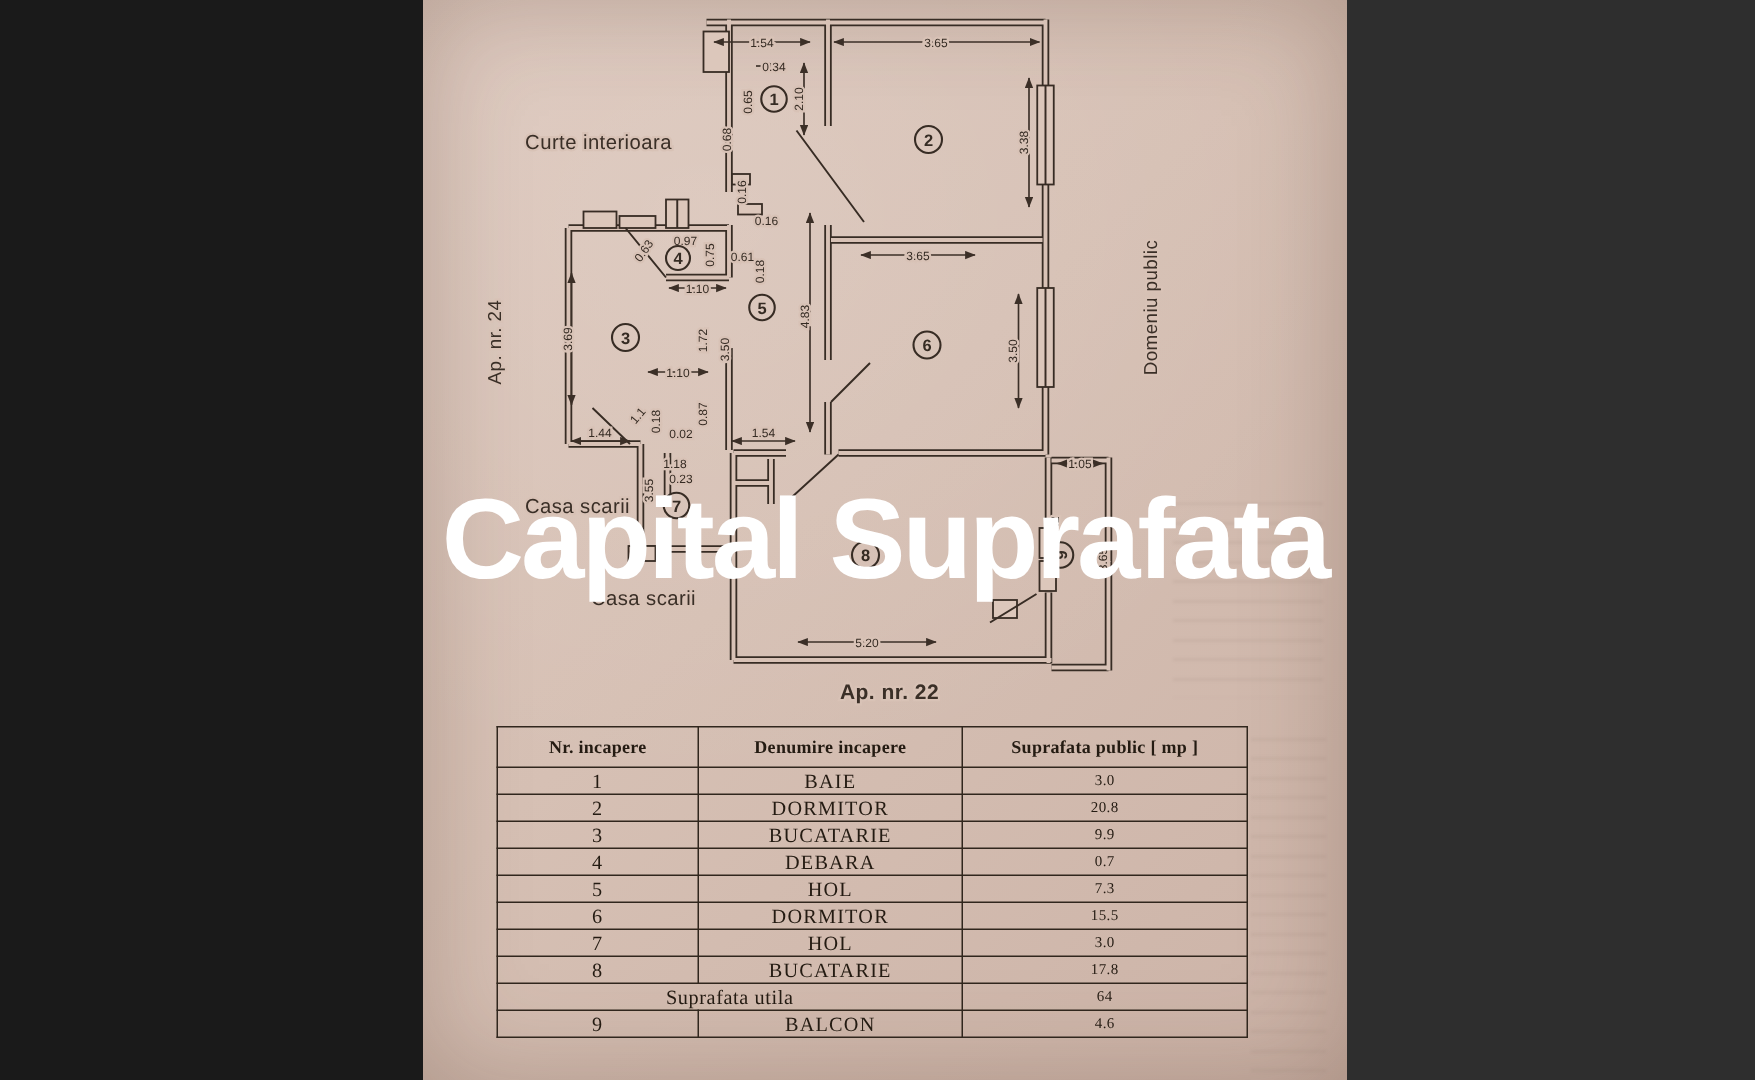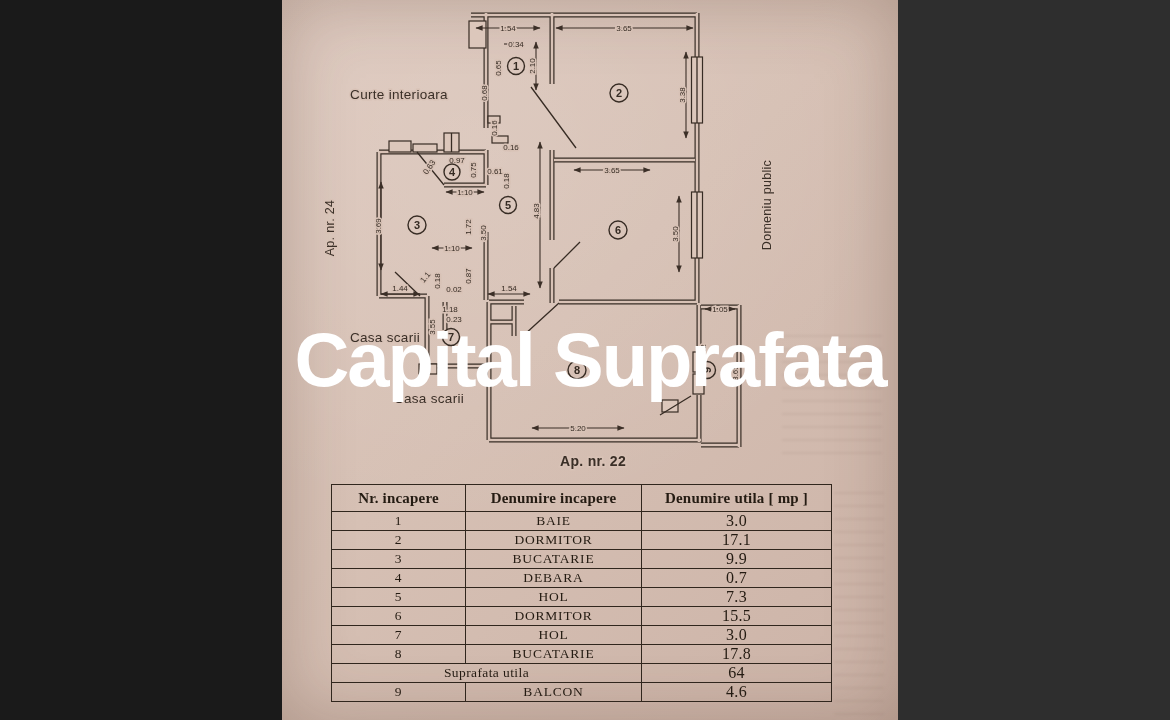--- a/index.html
+++ b/index.html
@@ -36,23 +36,23 @@
     position:absolute;left:-4px;right:-4px;top:322px;text-align:center;
     font:700 76px/1 "Liberation Sans",sans-serif;letter-spacing:-2px;
     color:#ffffff;white-space:nowrap;z-index:5;
   }
   .areas-table{position:absolute;left:49px;top:484px;width:500px;z-index:2;}
   .areas-table table{
     width:100%;border-collapse:collapse;table-layout:fixed;
     font-family:"Liberation Serif",serif;color:#241b12;
   }
   .areas-table th,.areas-table td{border:1.6px solid #30261d;text-align:center;padding:0;}
-  .areas-table th{font-size:15px;font-weight:bold;height:26px;letter-spacing:.2px;}
+  .areas-table th{font-size:12px;font-weight:bold;height:26px;letter-spacing:.2px;}
   .areas-table td{font-size:13.5px;height:17px;letter-spacing:.8px;}
-  .areas-table td.val{letter-spacing:.3px;font-size:16px;}
+  .areas-table td.val{letter-spacing:.3px;font-size:10px;}
   .areas-table td.sum{letter-spacing:.4px;}
   col.c1{width:134px;}col.c2{width:176px;}col.c3{width:190px;}
   .bleed{position:absolute;z-index:1;pointer-events:none;filter:blur(1px);opacity:.55;
     background:repeating-linear-gradient(180deg, rgba(122,100,88,.18) 0 2px, rgba(0,0,0,0) 2px 13px);}
   .bleed.b1{left:500px;top:335px;width:100px;height:130px;}
   .bleed.b2{left:552px;top:492px;width:50px;height:225px;}
 </style>
 </head>
 <body>
 
@@ -203,33 +203,33 @@
     <table>
       <colgroup>
           <col class="c1">
           <col class="c2">
           <col class="c3">
         </colgroup>
       <thead>
         <tr>
           <th>Nr. incapere</th>
           <th>Denumire  incapere</th>
-          <th>Denumire utila [ mp ]</th>
+          <th>Suprafata public [ mp ]</th>
         </tr>
       </thead>
       <tbody>
         <tr>
           <td>1</td>
           <td>BAIE</td>
           <td class="val">3.0</td>
         </tr>
         <tr>
           <td>2</td>
           <td>DORMITOR</td>
-          <td class="val">17.1</td>
+          <td class="val">20.8</td>
         </tr>
         <tr>
           <td>3</td>
           <td>BUCATARIE</td>
           <td class="val">9.9</td>
         </tr>
         <tr>
           <td>4</td>
           <td>DEBARA</td>
           <td class="val">0.7</td>

